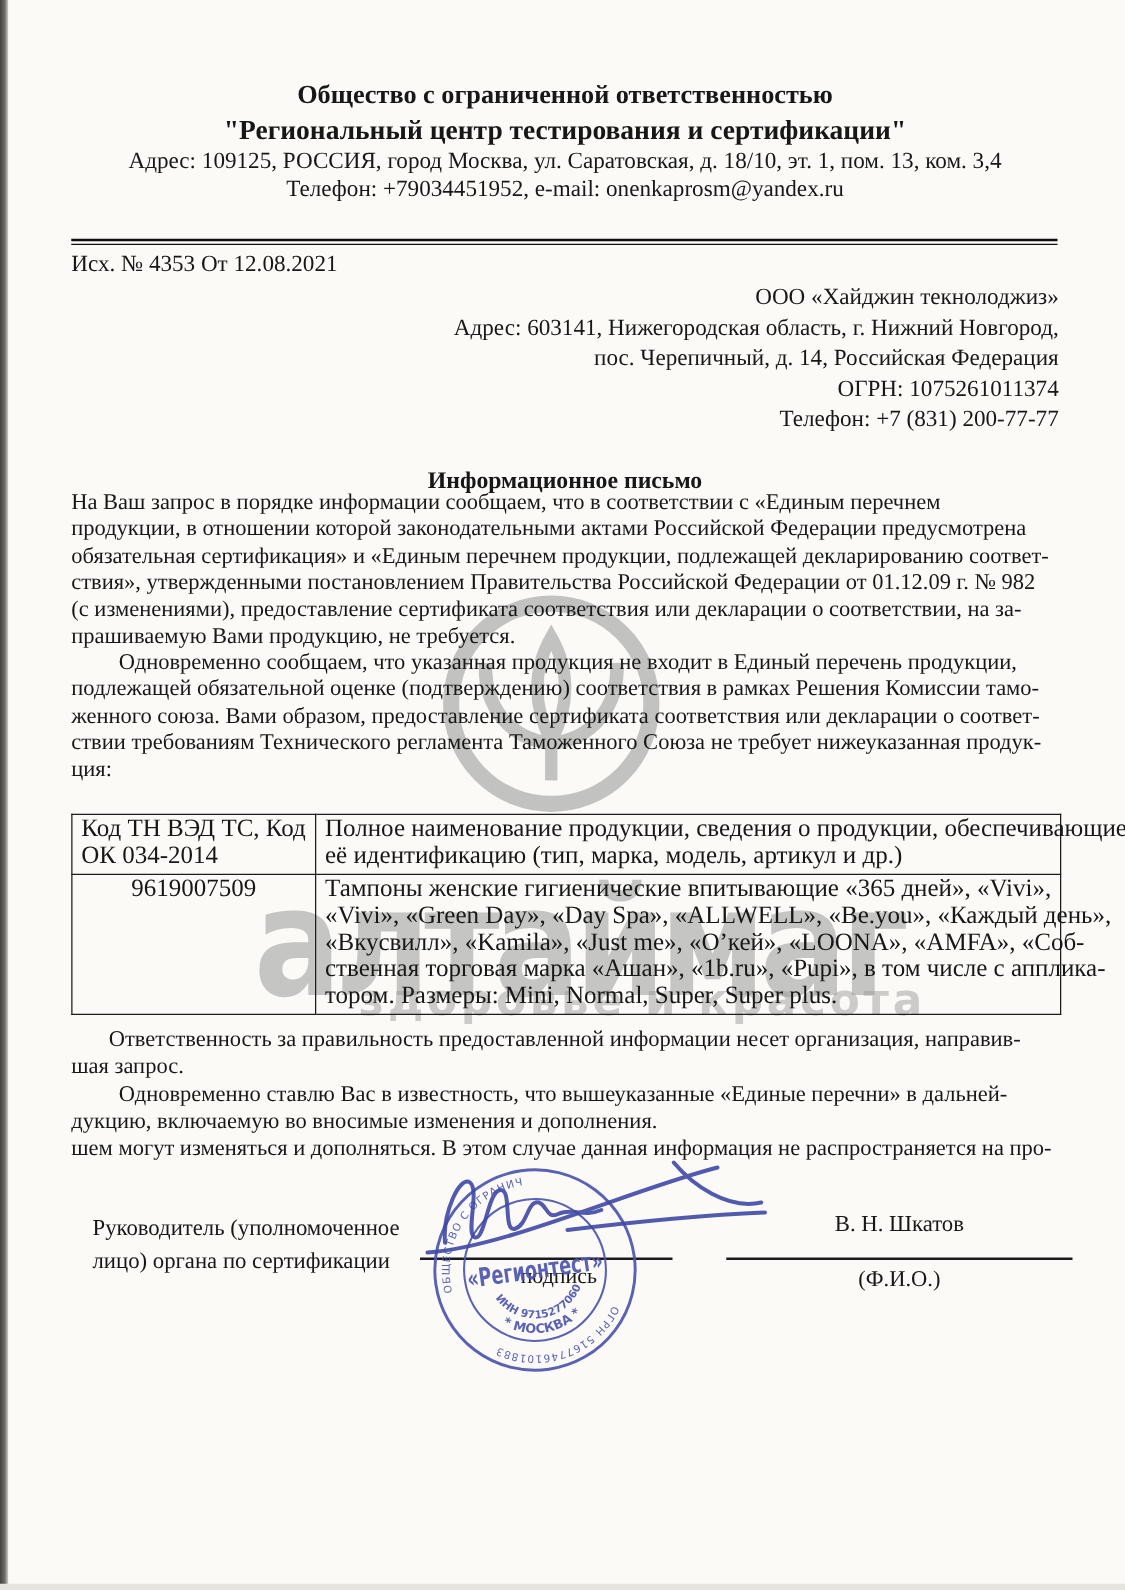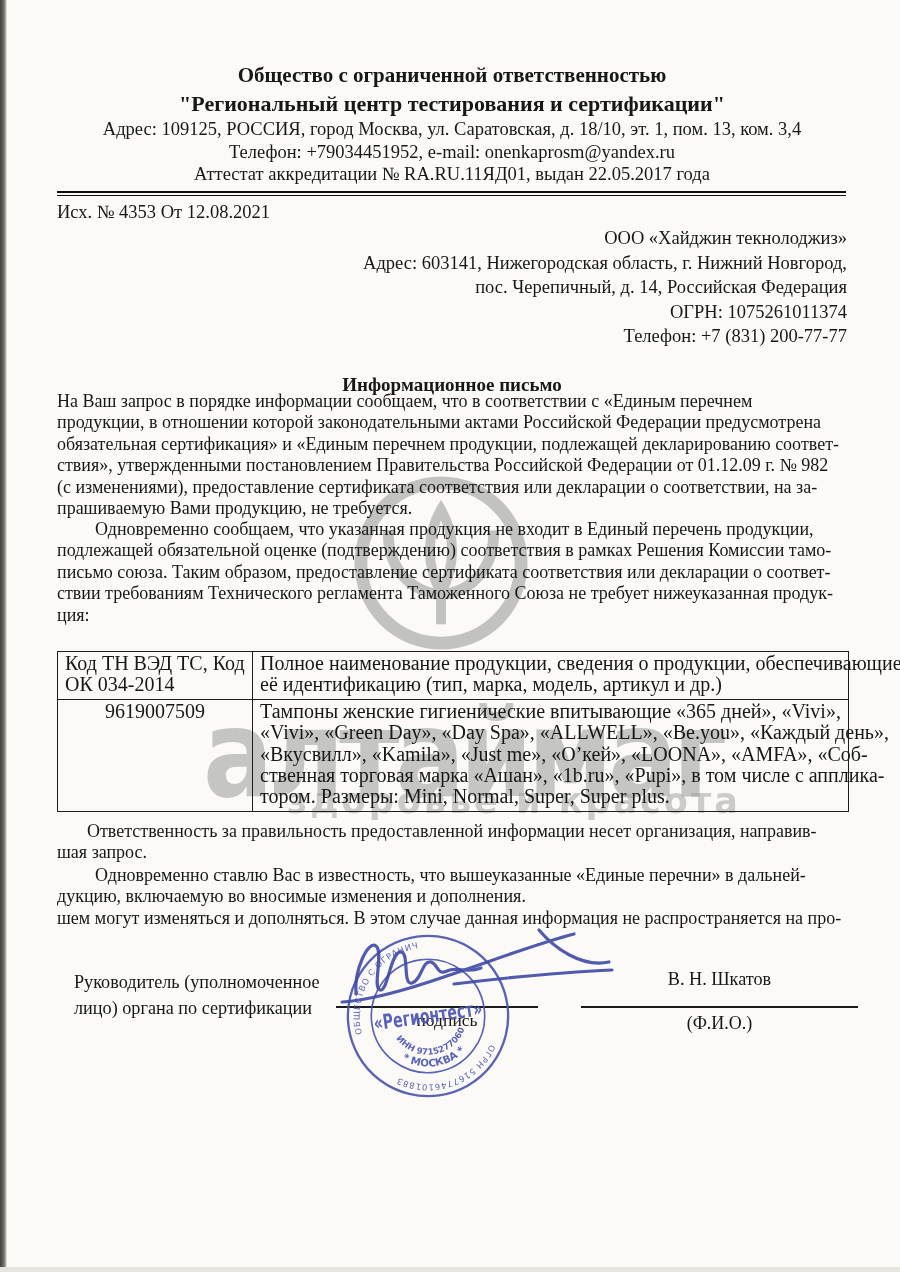--- a/index.html
+++ b/index.html
@@ -77,21 +77,20 @@
     </g>
   </svg>
   <div class="wm wm-word">алтаймаг</div>
   <div class="wm wm-tag">здоровье и красота</div>
 
   <div class="abs lh">
     <div class="lh-t1">Общество с ограниченной ответственностью</div>
     <div class="lh-t2">"Региональный центр тестирования и сертификации"</div>
     <div class="lh-l">Адрес: 109125, РОССИЯ, город Москва, ул. Саратовская, д. 18/10, эт. 1, пом. 13, ком. 3,4</div>
     <div class="lh-l">Телефон: +79034451952, e-mail: onenkaprosm@yandex.ru</div>
-    <div class="lh-l">Аттестат аккредитации № RA.RU.11ЯД01, выдан 22.05.2017 года</div>
   </div>
 
   <div class="abs rule">
       <div class="rule-inner"></div>
     </div>
 
   <div class="abs ref">Исх. № 4353 От 12.08.2021</div>
 
   <div class="abs recip">
     <div>ООО «Хайджин текнолоджиз»</div>
@@ -108,21 +107,21 @@
     <div>продукции, в отношении которой законодательными актами Российской Федерации предусмотрена</div>
     <div>обязательная сертификация» и «Единым перечнем продукции, подлежащей декларированию соответ-</div>
     <div>ствия», утвержденными постановлением Правительства Российской Федерации от 01.12.09 г. № 982</div>
     <div>(с изменениями),  предоставление сертификата соответствия или декларации о соответствии, на за-</div>
     <div>прашиваемую Вами продукцию, не требуется.</div>
   </div>
 
   <div class="abs para p2">
     <div class="ind">Одновременно сообщаем, что указанная продукция не входит в Единый перечень продукции,</div>
     <div>подлежащей обязательной оценке (подтверждению) соответствия в рамках Решения Комиссии тамо-</div>
-    <div>письмо союза. Таким образом, предоставление сертификата соответствия или декларации о соответ-</div>
+    <div>женного союза. Вами образом, предоставление сертификата соответствия или декларации о соответ-</div>
     <div>ствии требованиям Технического регламента Таможенного Союза не требует нижеуказанная продук-</div>
     <div>ция:</div>
   </div>
 
   <table class="ptab">
     <tbody>
         <tr>
       <td class="c1">
         <div class="cell-line">Код ТН ВЭД ТС, Код</div>
         <div class="cell-line">ОК 034-2014</div>

